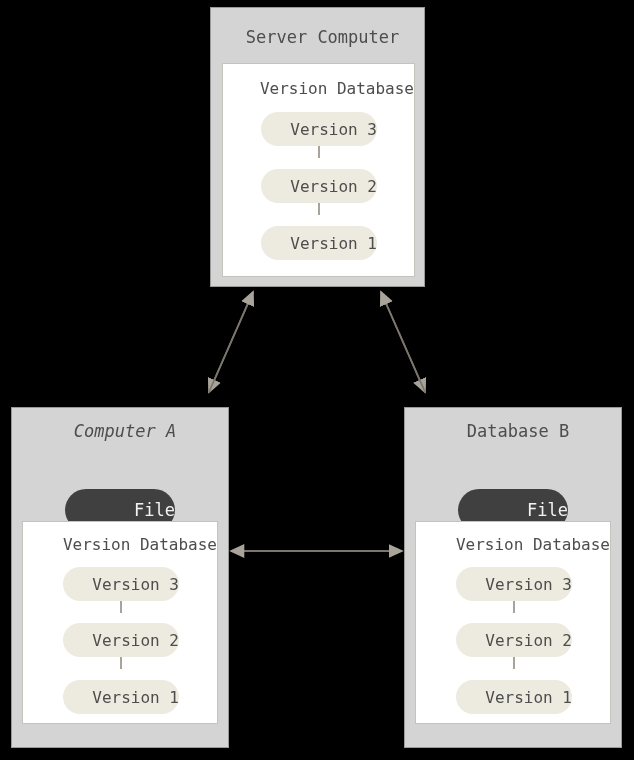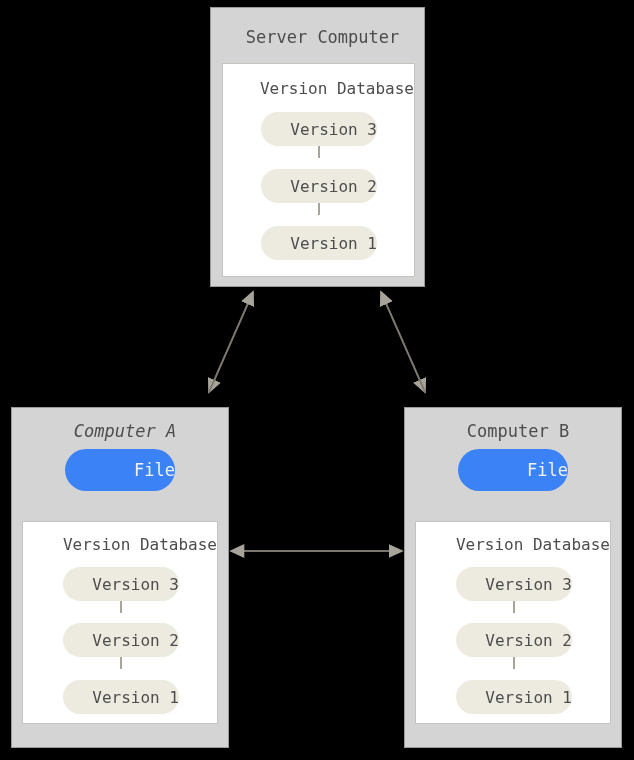--- a/index.html
+++ b/index.html
@@ -70,24 +70,25 @@
     justify-content: flex-end;
     white-space: nowrap;
   }
   .pill-version {
     background: #edeae0;
     color: #4d4d4d;
     border-radius: 17px;
     font-size: 16px;
   }
   .pill-file {
-    background: #3b82f6;
+    background: #404040;
     color: #f2f2f2;
     border-radius: 21px;
     font-size: 17px;
+    margin-top: 40px;
   }
 
   
   .vconnector {
     position: absolute;
     width: 2px;
     background: #a8a49a;
   }
 </style>
 </head>
@@ -163,21 +164,21 @@
       </div>
       <div class="vconnector" style="left:97px; top:135px; height:12px;"></div>
 
       <div class="pill pill-version" style="left:40px; top:158px; width:116px; height:34px;">
         <span>Version 1</span>
       </div>
     </div>
   </div>
 
   <div class="machine" style="left:404px; top:407px; width:218px; height:341px;">
-    <div class="machine-title" style="margin-top:13px;">Computer B</div>
+    <div class="machine-title" style="margin-top:13px;">Database B</div>
 
     <div class="pill pill-file" style="left:53px; top:41px; width:110px; height:42px;">
       <span>File</span>
     </div>
 
     <div class="vdb-panel" style="left:10px; top:113px; width:196px; height:203px;">
       <div class="vdb-title" style="margin-top:13px;">Version Database</div>
 
       <div class="pill pill-version" style="left:40px; top:45px; width:116px; height:34px;">
         <span>Version 3</span>

